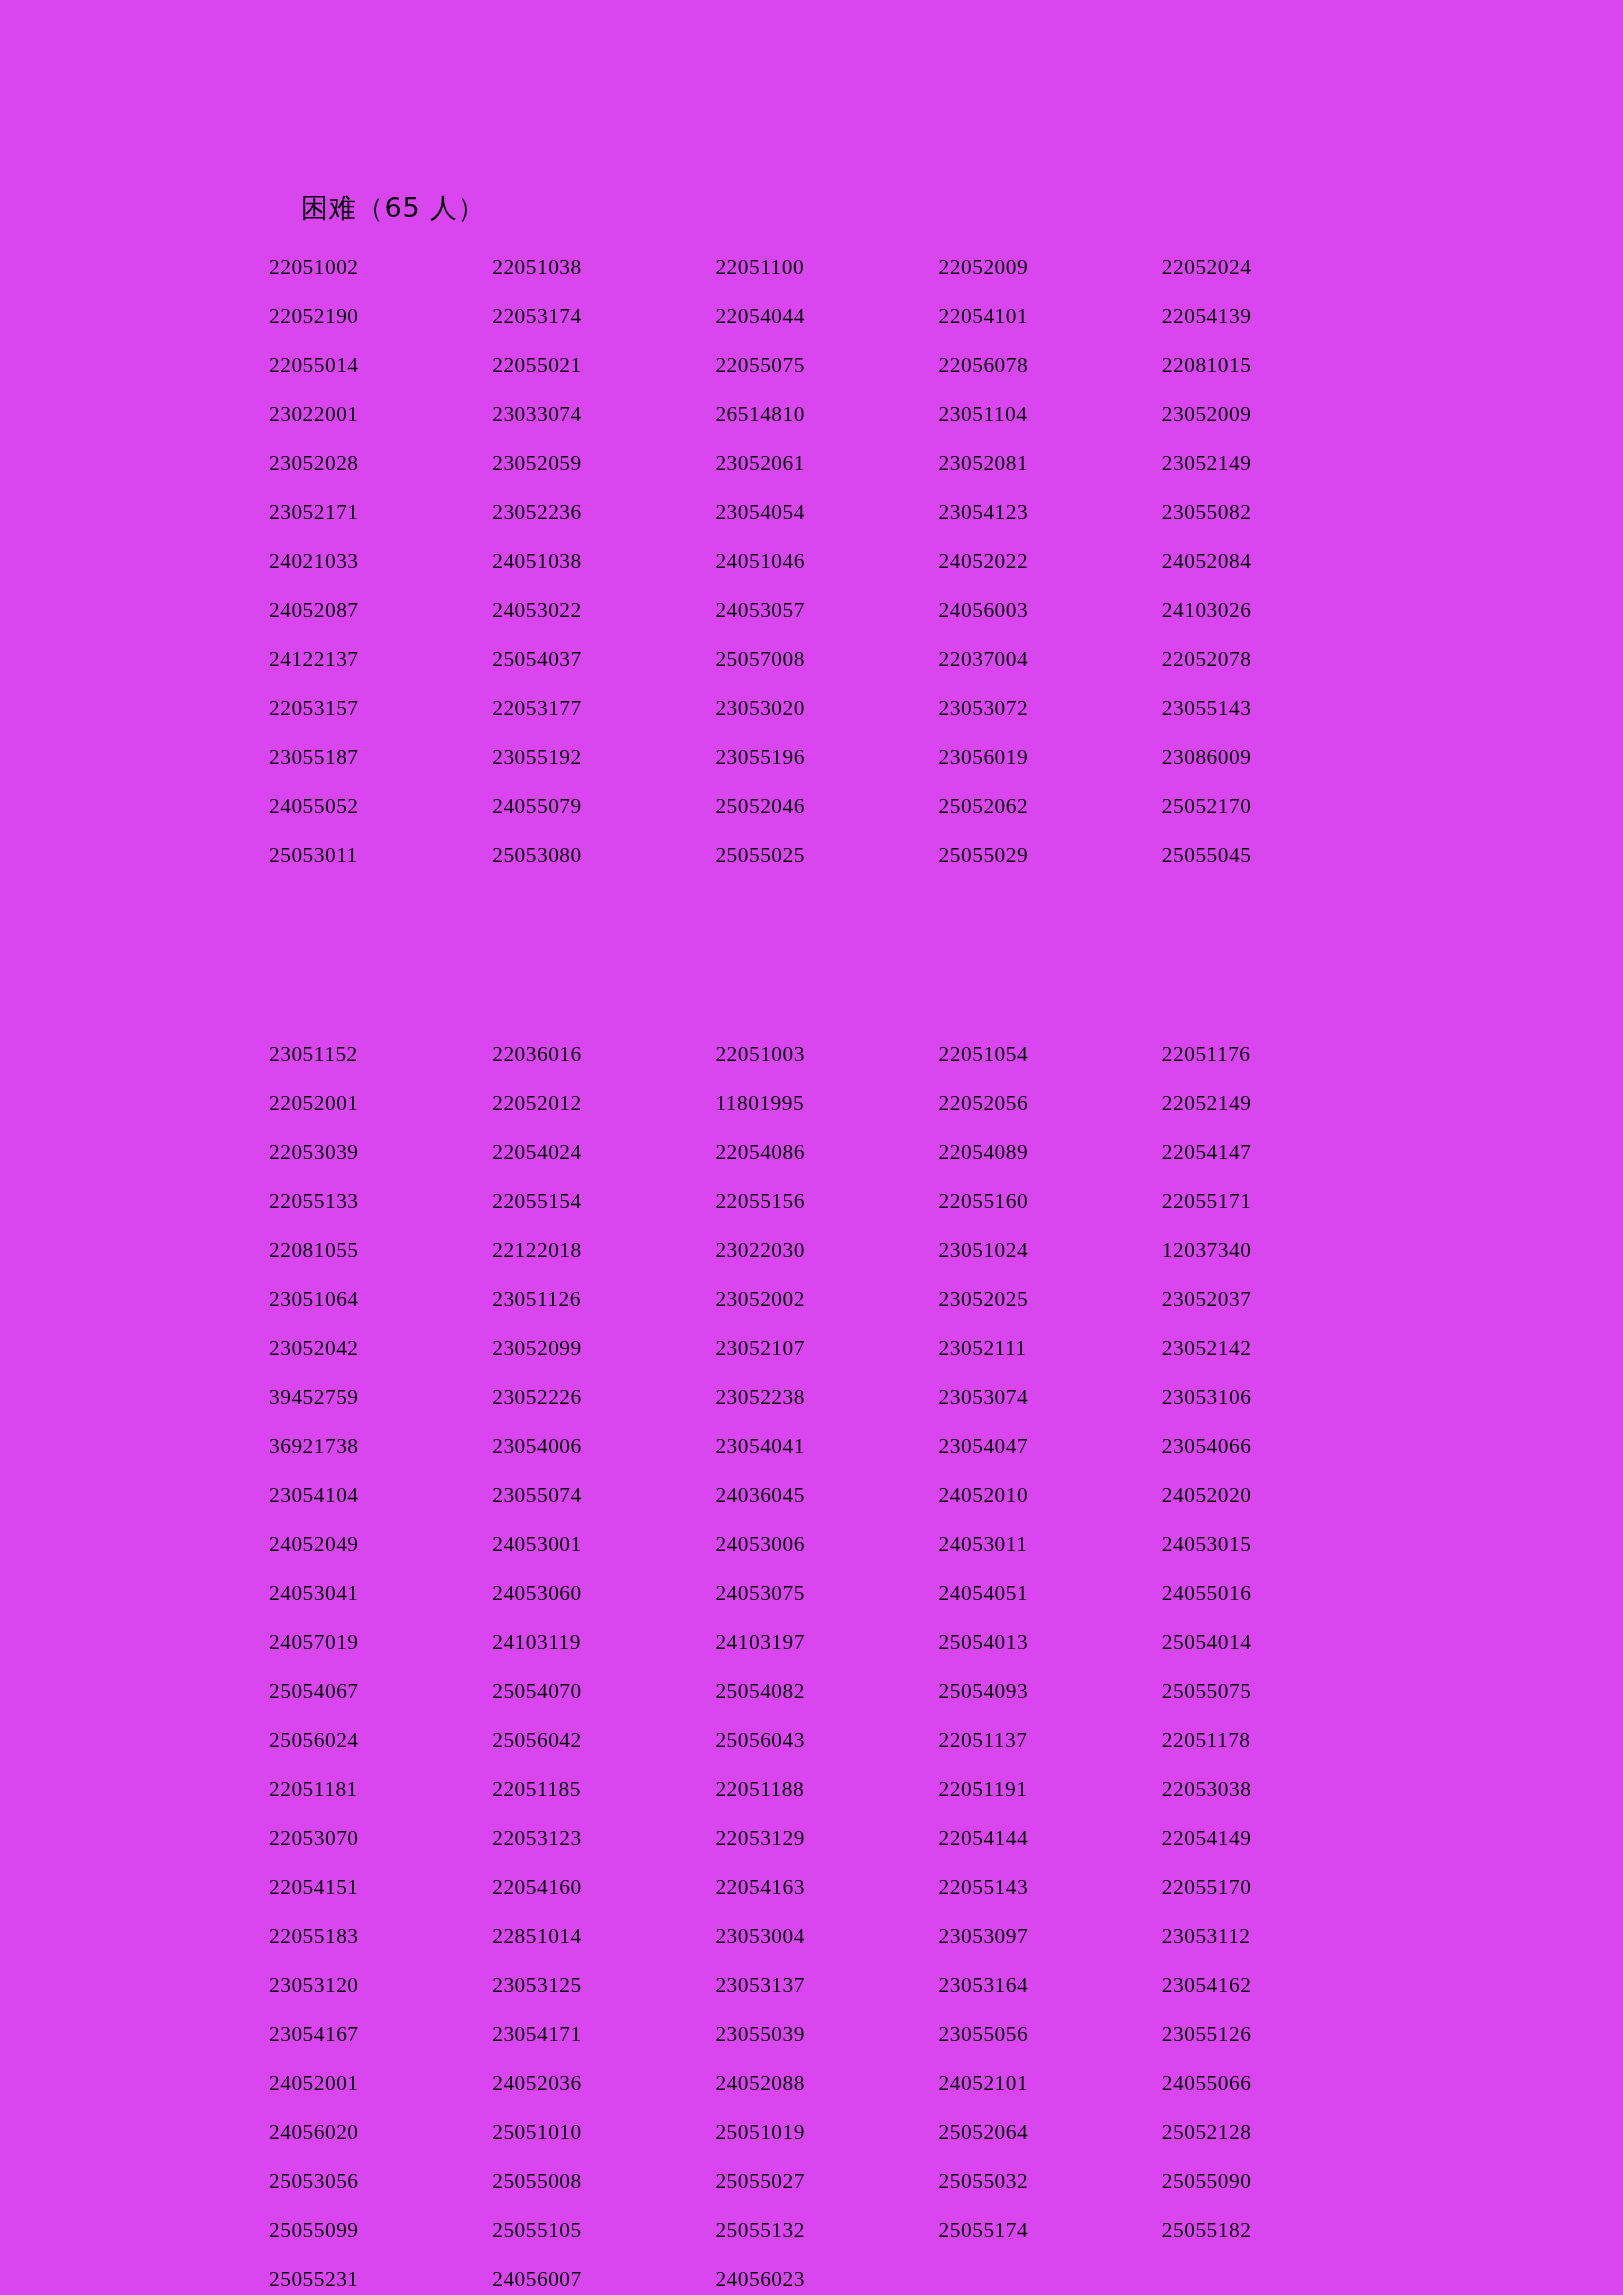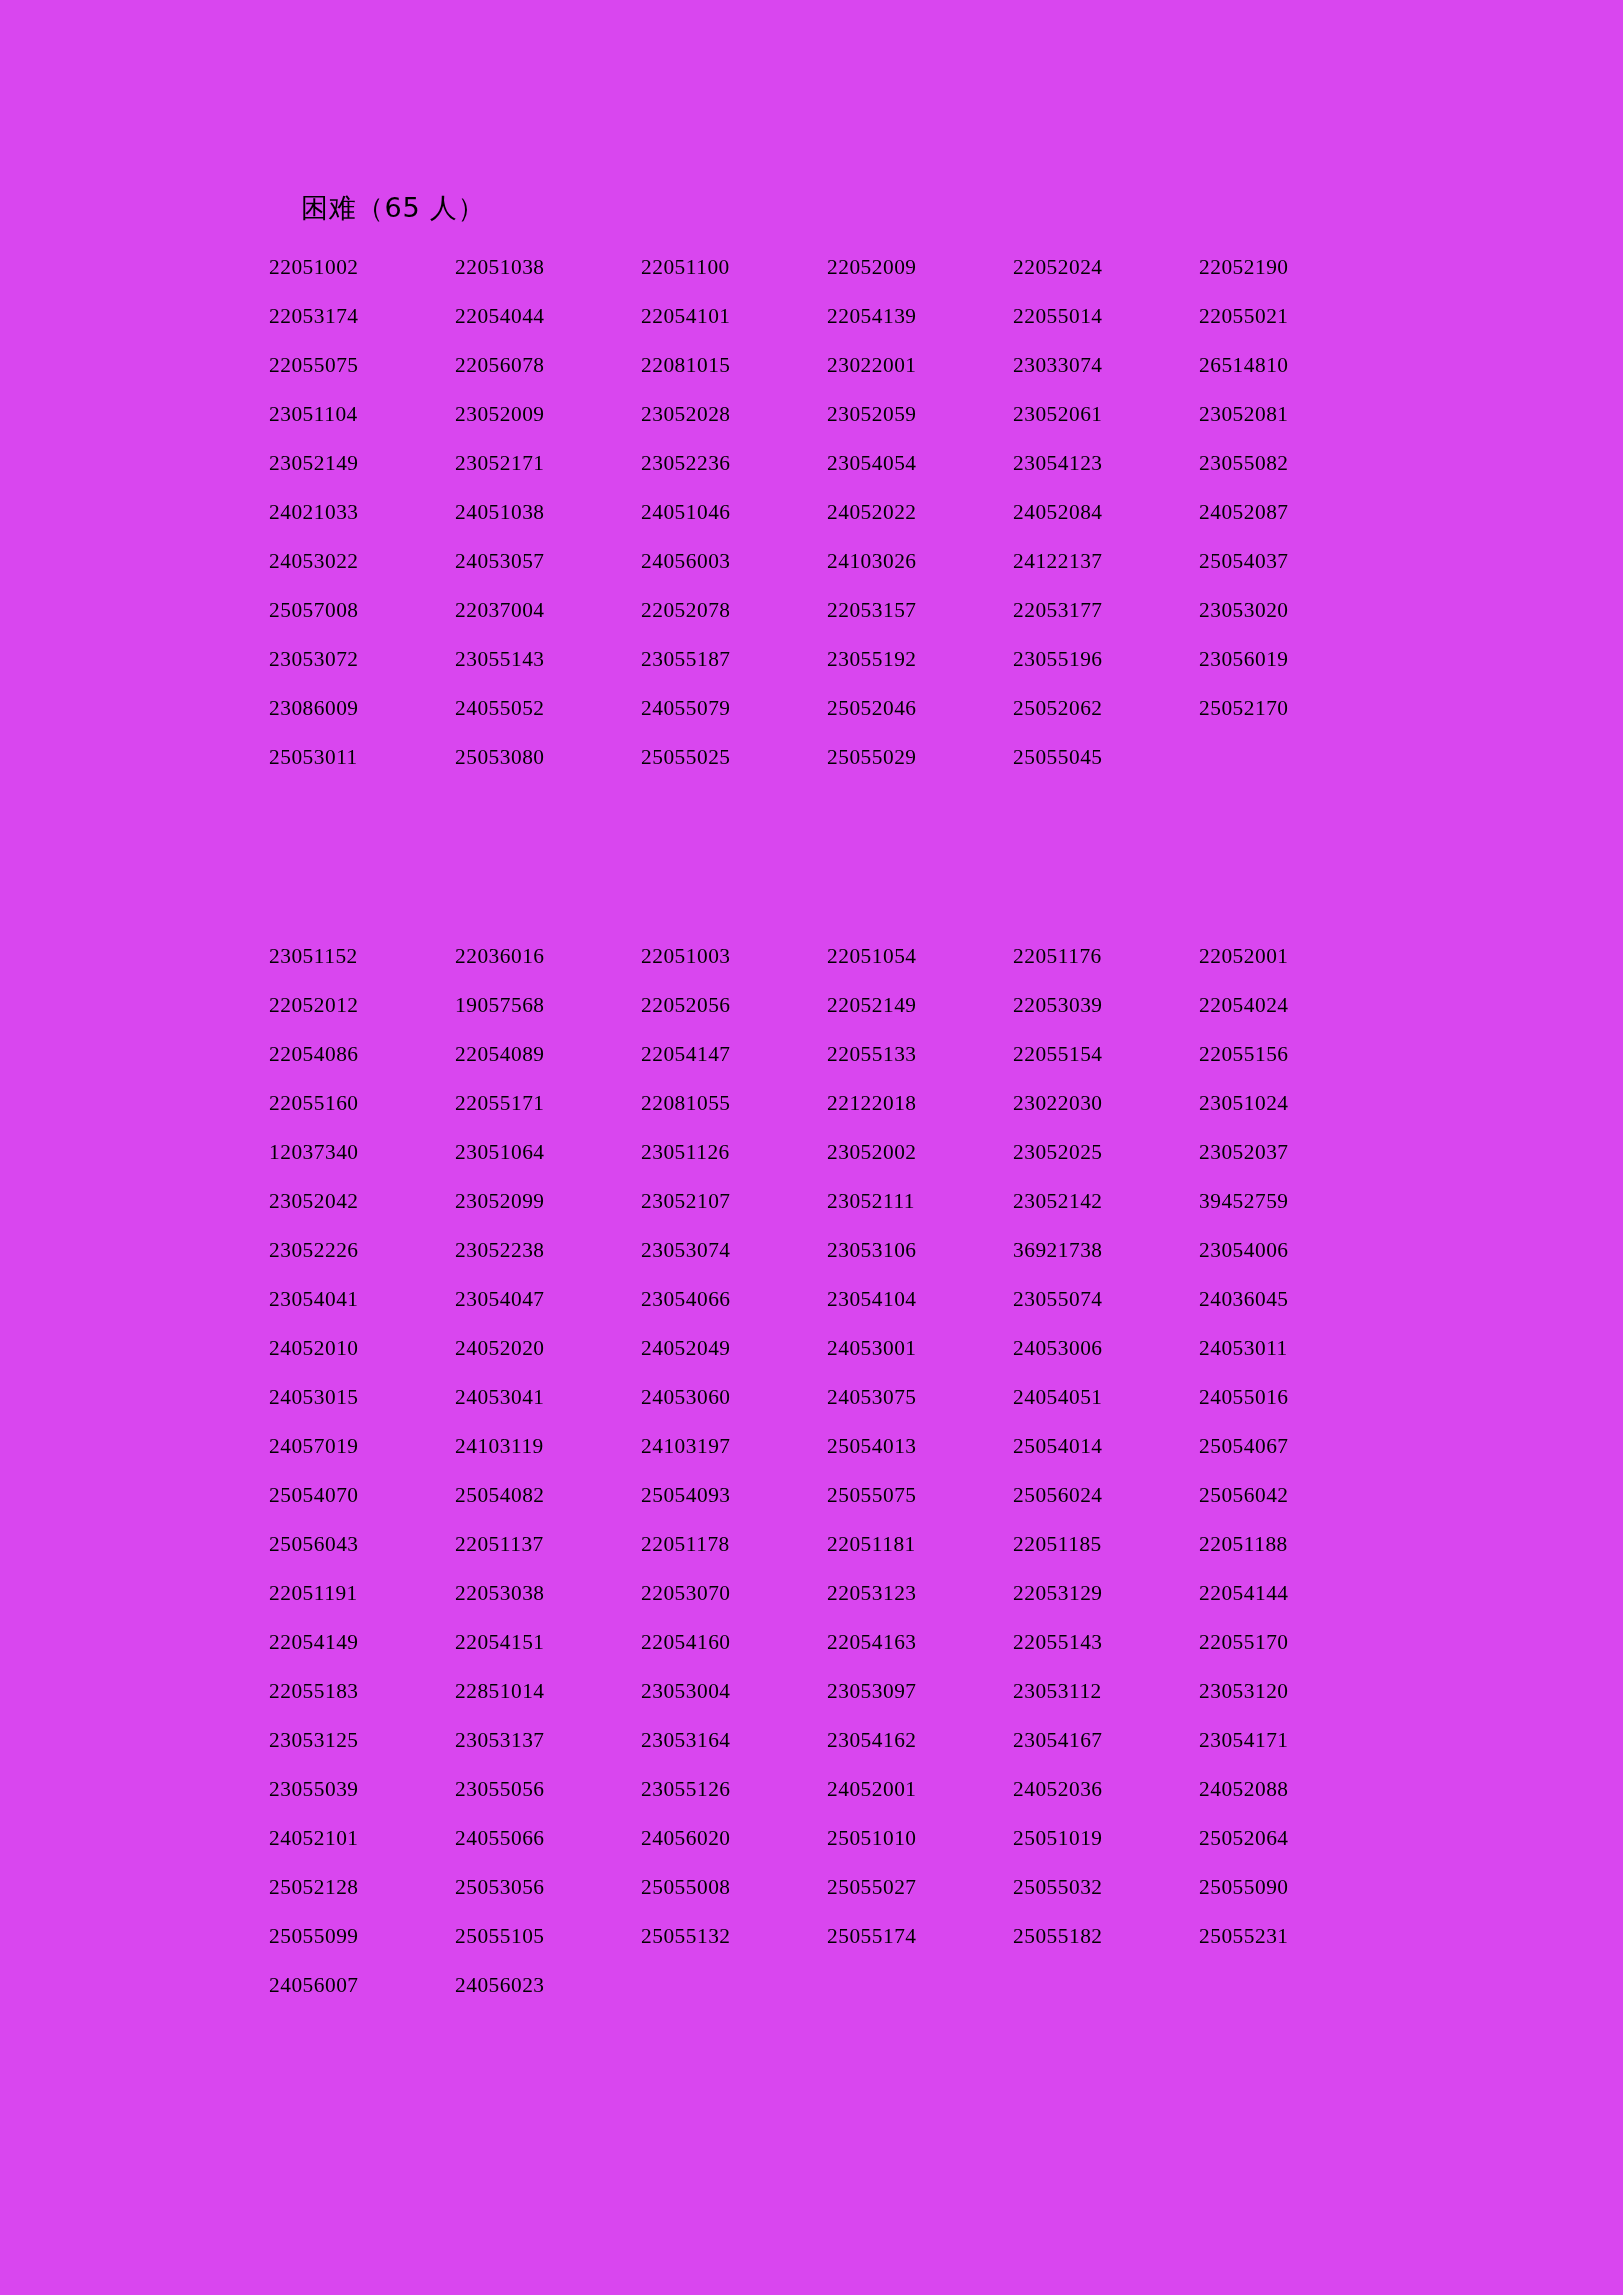--- a/index.html
+++ b/index.html
@@ -25,21 +25,21 @@
   .section-title {
     font-family: "DejaVu Sans", sans-serif;
     font-size: 27px;
     font-weight: 400;
     letter-spacing: 0.8px;
     margin: 0 0 17.4px 32px;
     color: #000000;
   }
   .id-grid {
     display: grid;
-    grid-template-columns: repeat(6, 1fr);
+    grid-template-columns: repeat(5, 1fr);
     row-gap: 0;
     column-gap: 0;
   }
   .id-cell {
     font-family: "Liberation Serif", serif;
     font-size: 21.4px;
     line-height: 49px;
     height: 49px;
     color: #000000;
     letter-spacing: 0.5px;
@@ -129,21 +129,21 @@
 
   <div class="section">
     <div class="id-grid">
         <div class="id-cell">23051152</div>
         <div class="id-cell">22036016</div>
         <div class="id-cell">22051003</div>
         <div class="id-cell">22051054</div>
         <div class="id-cell">22051176</div>
         <div class="id-cell">22052001</div>
         <div class="id-cell">22052012</div>
-        <div class="id-cell">19057568</div>
+        <div class="id-cell">11801995</div>
         <div class="id-cell">22052056</div>
         <div class="id-cell">22052149</div>
         <div class="id-cell">22053039</div>
         <div class="id-cell">22054024</div>
         <div class="id-cell">22054086</div>
         <div class="id-cell">22054089</div>
         <div class="id-cell">22054147</div>
         <div class="id-cell">22055133</div>
         <div class="id-cell">22055154</div>
         <div class="id-cell">22055156</div>

